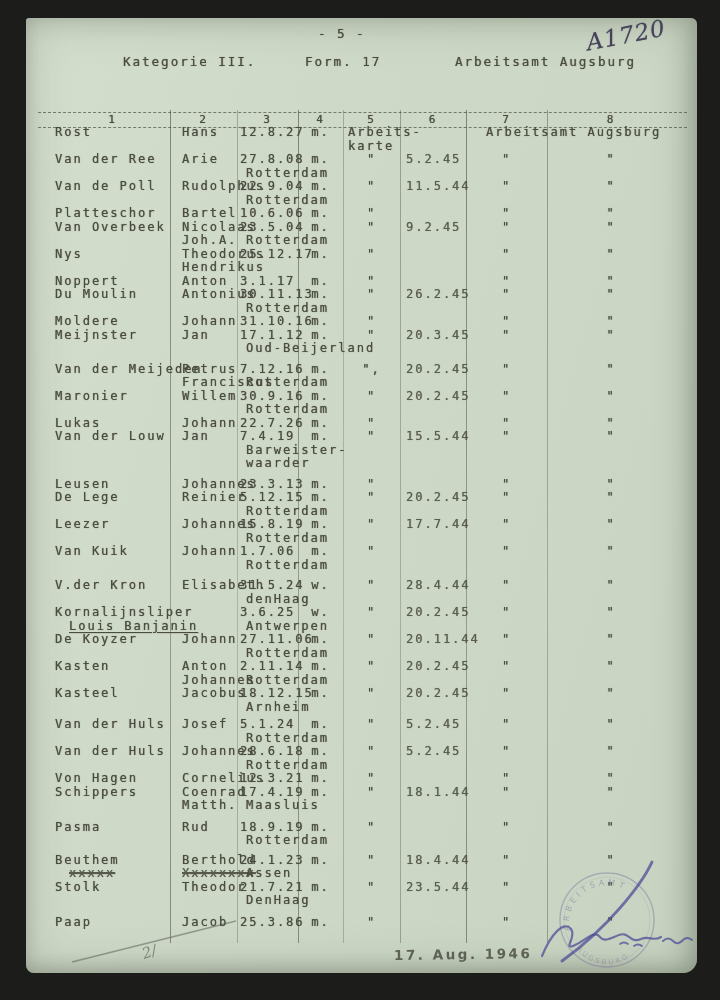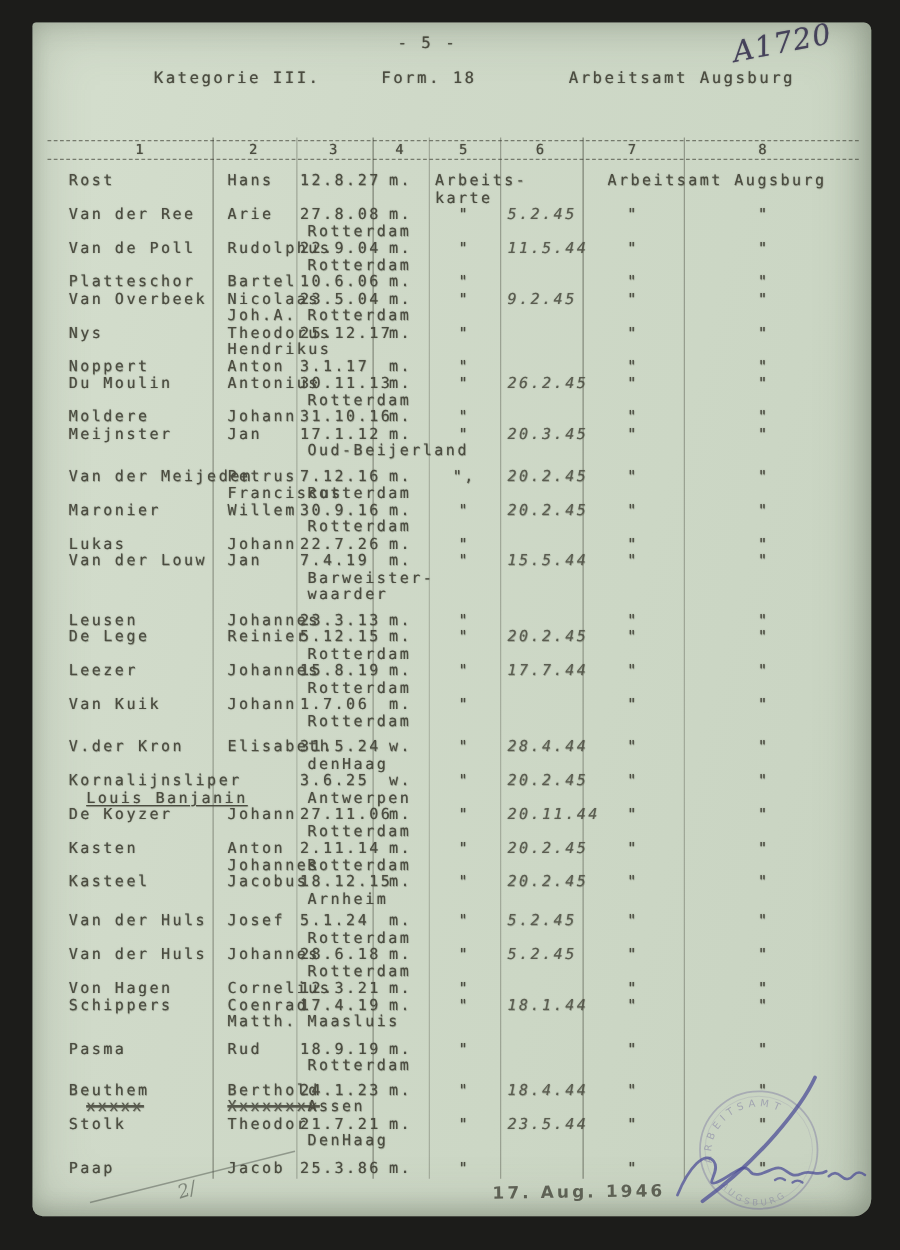--- a/index.html
+++ b/index.html
@@ -35,29 +35,29 @@
     text-shadow:0 0 1px rgba(69,66,90,0.5);
   }
   .dash{position:absolute;left:12px;right:10px;border-top:1.5px dashed rgba(62,63,52,0.62);}
   .dash1{top:94px;} .dash2{top:109px;}
   .vline{position:absolute;top:92px;height:833px;width:1px;background:linear-gradient(rgba(58,59,48,0.55),rgba(58,59,48,0.38) 60%,rgba(58,59,48,0.5));}
   .vl1{left:144px;} .vl2{left:211px;opacity:.6;} .vl3{left:272px;} .vl4{left:317px;opacity:.55;}
   .vl5{left:374px;opacity:.7;} .vl6{left:440px;} .vl7{left:521px;opacity:.75;}
   .numrow,.trow{display:grid;grid-template-columns:115px 67px 61px 45px 57px 66px 81px 128px;}
   .numrow{position:absolute;left:29px;top:95px;width:620px;font-size:11px;}
   .numrow .cell{text-align:center;}
-  .tbody{position:absolute;left:29px;top:120px;width:620px;font-size:12px;}
+  .tbody{position:absolute;left:29px;top:108px;width:620px;font-size:12px;}
   .cell{white-space:pre;}
   .line{height:13.5px;line-height:13.5px;}
   .c2{padding-left:12px;}
   .c3{padding-left:3px;} .c3 .line + .line{padding-left:6px;}
   .c1 .line + .line{padding-left:14px;}
   .c4,.c5,.c7,.c8{text-align:center;}
   .c5 .long{text-align:left;padding-left:5px;}
-  .c6{padding-left:6px;opacity:.88;font-style:italic;}
+  .c6{padding-left:6px;opacity:.88;}
   .c7 .long{text-align:left;padding-left:20px;}
   .u{text-decoration:underline;text-underline-offset:2px;}
   .s{text-decoration:line-through;text-decoration-thickness:2px;opacity:.9;}
   .datestamp{
     position:absolute;left:368px;top:928px;
     font-family:"DejaVu Sans","Liberation Sans",sans-serif;
     font-size:13.5px;font-weight:bold;letter-spacing:2.5px;
     color:rgba(72,73,62,0.82);transform:rotate(-0.8deg);white-space:pre;
   }
   .pencil{
@@ -66,21 +66,21 @@
     font-size:15px;color:rgba(88,93,84,0.65);transform:rotate(-18deg);
   }
   .overlay{position:absolute;left:0;top:0;width:720px;height:1000px;pointer-events:none;}
 </style>
 </head>
 <body>
 
 <div class="paper">
   <div class="typed hdr pageno">- 5 -</div>
   <div class="typed hdr kategorie">Kategorie III.</div>
-  <div class="typed hdr formno">Form. 18</div>
+  <div class="typed hdr formno">Form. 17</div>
   <div class="typed hdr office">Arbeitsamt Augsburg</div>
   <div class="a1720">A1720</div>
 
   <div class="dash dash1"></div>
   <div class="dash dash2"></div>
 
   <div class="vline vl1"></div>
   <div class="vline vl2"></div>
   <div class="vline vl3"></div>
   <div class="vline vl4"></div>

